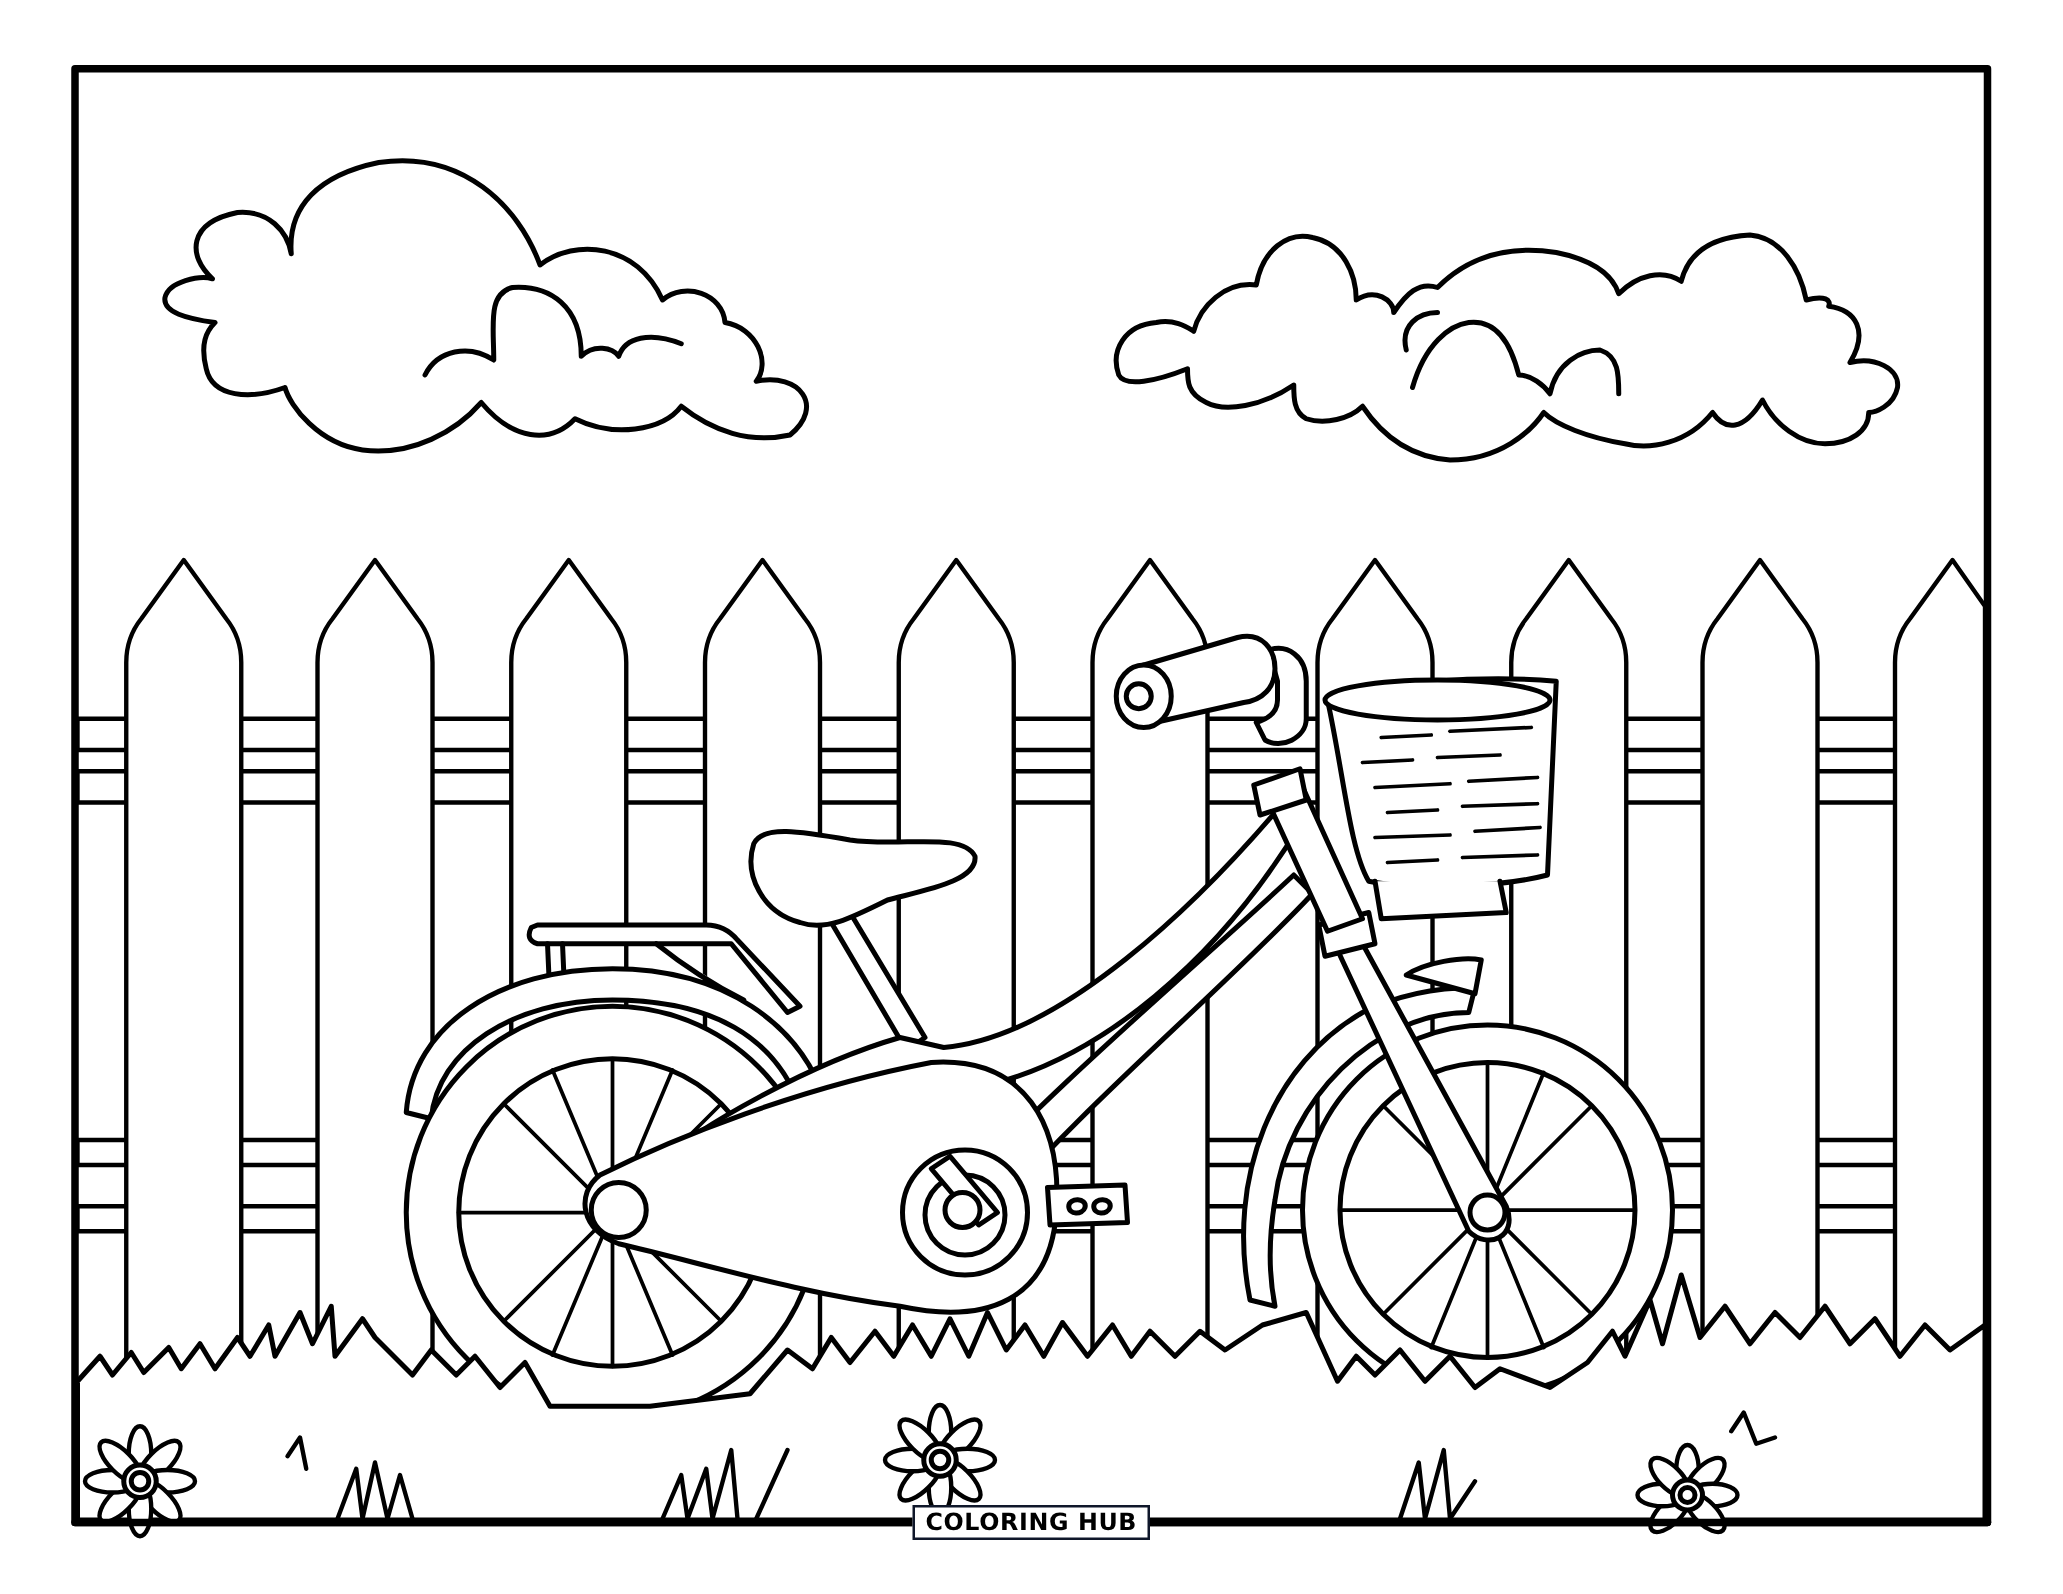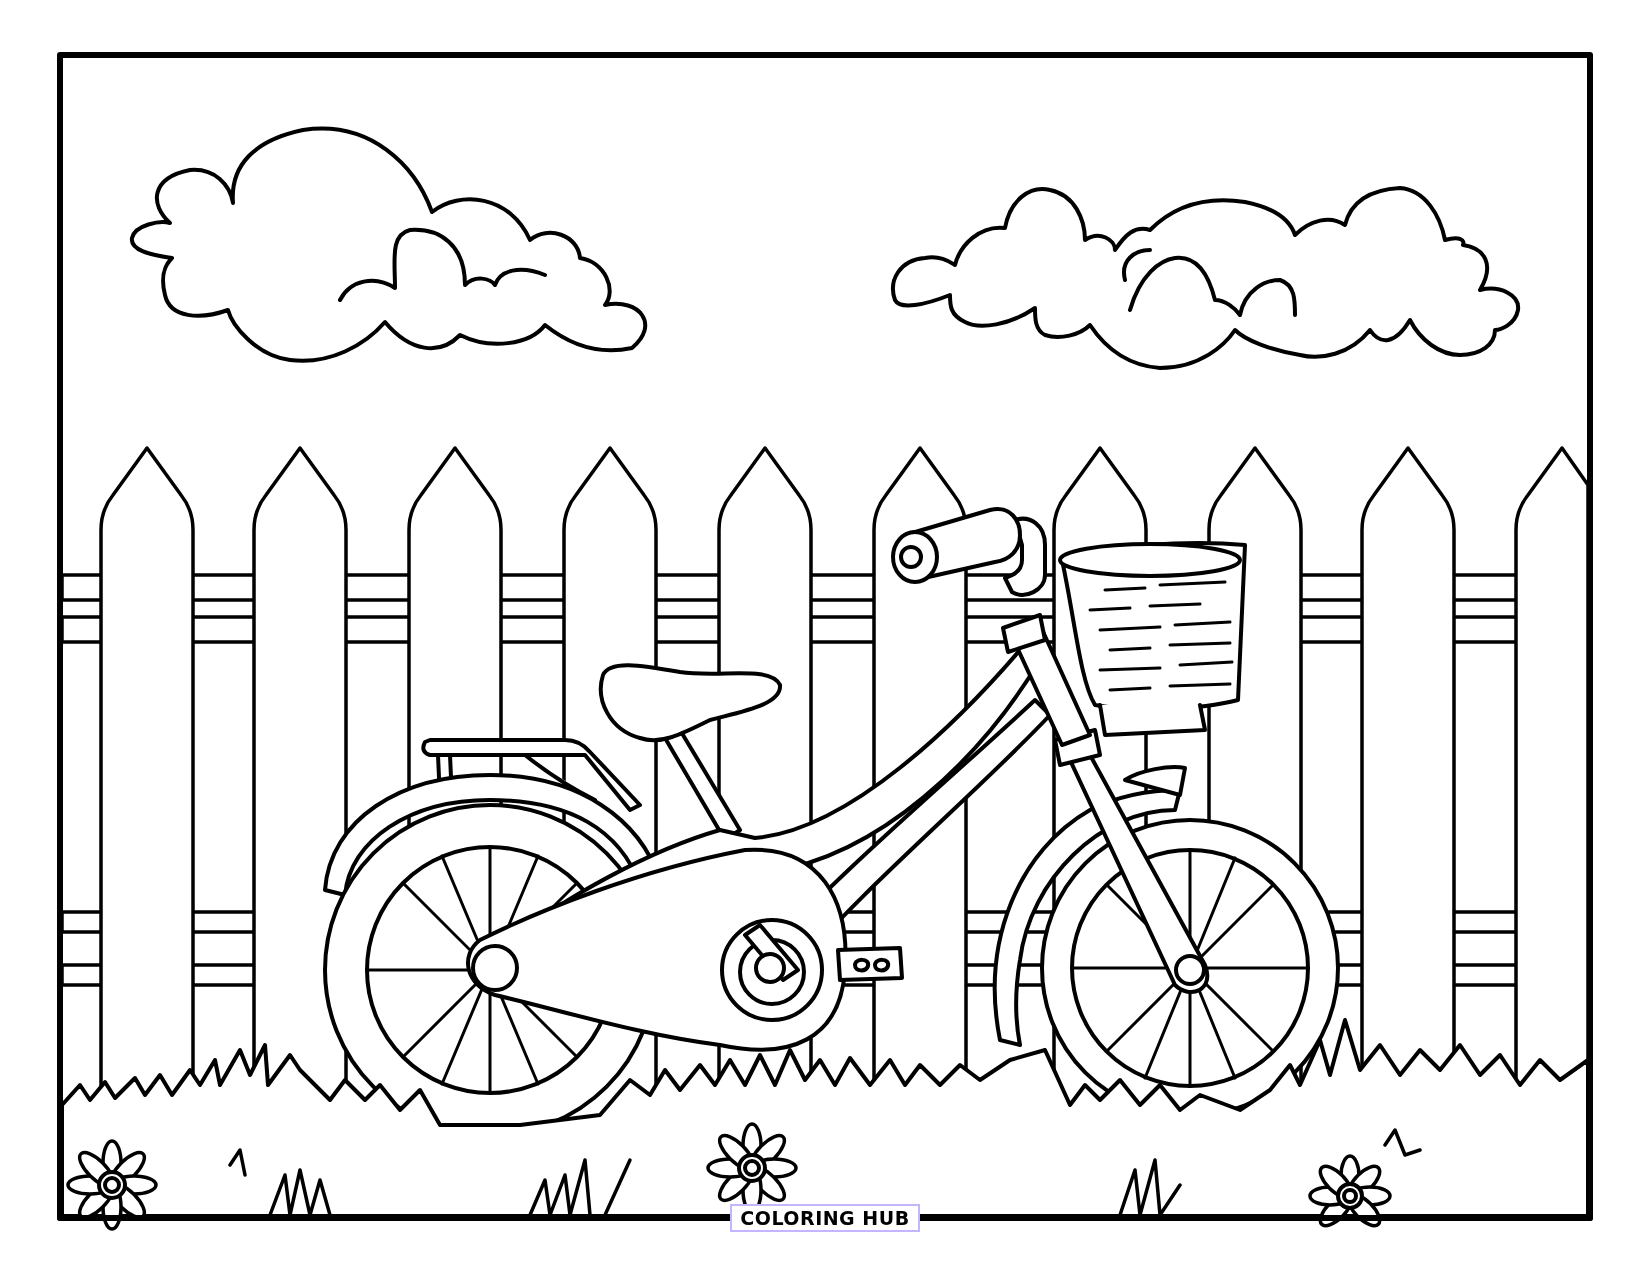--- a/index.html
+++ b/index.html
@@ -1,19 +1,19 @@
 <!DOCTYPE html>
 <html><head>
 <meta charset="utf-8">
 <style>
   html,body{margin:0;padding:0;background:#ffffff;}
   body{width:1650px;height:1275px;position:relative;overflow:hidden;font-family:"DejaVu Sans",sans-serif;}
   #page{position:absolute;left:0;top:0;width:1650px;height:1275px;background:#fff;}
   svg{position:absolute;left:0;top:0;}
-  .logo{position:absolute;left:730px;top:1204px;width:190px;height:28px;border:2px solid #c4b5fd;background:#fff;
+  .logo{position:absolute;left:730px;top:1204px;width:190px;height:28px;border:2px solid #0f172a;background:#fff;
         display:flex;align-items:center;justify-content:center;box-sizing:border-box;}
   .logo span{font-family:"DejaVu Sans",sans-serif;font-weight:bold;font-size:19px;letter-spacing:0.5px;color:#000;}
 </style>
 </head>
 <body>
 
 <div id="page">
 <svg width="1650" height="1275" viewBox="0 0 1650 1275" fill="none" stroke="#000" stroke-width="4" stroke-linejoin="round" stroke-linecap="round">
 
   <rect x="60" y="55" width="1530" height="1163" stroke-width="6" fill="#fff"></rect>

